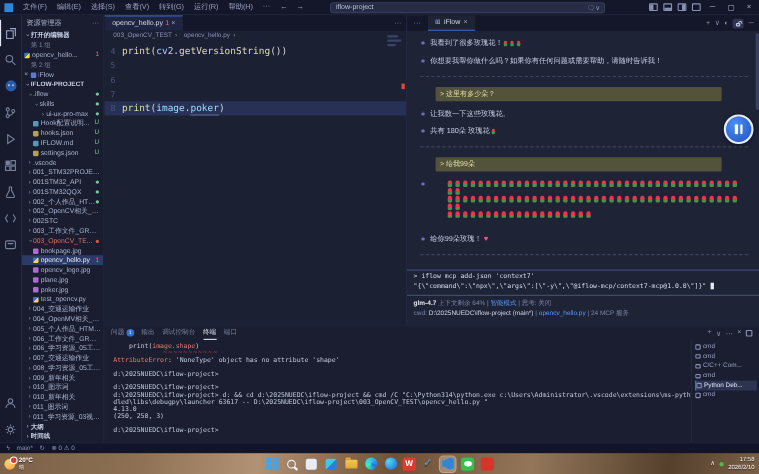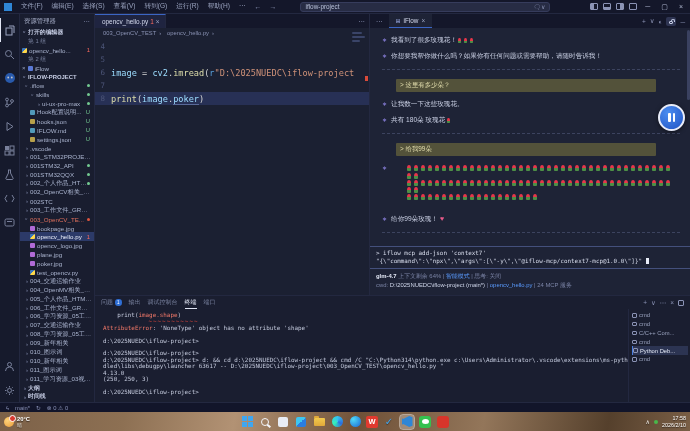--- a/index.html
+++ b/index.html
@@ -472,28 +472,28 @@
             <div class="breadcrumb">
                 <span>003_OpenCV_TEST</span>
                 <span>›</span>
                 <span class="fic py"></span>
                 <span>opencv_hello.py</span>
                 <span>›</span>
               </div>
             <div class="code">
                 <div class="code-line">
                   <span class="lnum">4</span>
+                  <span class="ltoks"><span class="tk-fn">print</span><span class="tk-p">(</span><span class="tk-var">cv2</span><span class="tk-p">.</span><span class="tk-fn">getVersionString</span><span class="tk-p">())</span></span>
                 </div>
                 <div class="code-line">
                   <span class="lnum">5</span>
                   <span class="ltoks"></span>
                 </div>
                 <div class="code-line">
                   <span class="lnum">6</span>
-                  <span class="ltoks"><span class="tk-var">image</span><span class="tk-p"> = </span><span class="tk-var">cv2</span><span class="tk-p">.</span><span class="tk-fn">imread</span><span class="tk-p">(</span><span class="tk-kw">r</span><span class="tk-str">"D:\2025NUEDC\iflow-project</span></span>
                 </div>
                 <div class="code-line">
                   <span class="lnum">7</span>
                   <span class="ltoks"></span>
                 </div>
                 <div class="code-line hl">
                   <span class="lnum">8</span>
                   <span class="ltoks"><span class="tk-fn">print</span><span class="tk-p">(</span><span class="tk-var">image</span><span class="tk-p">.</span><span class="tk-varu">poker</span><span class="tk-p">)</span></span>
                 </div>
               </div>

